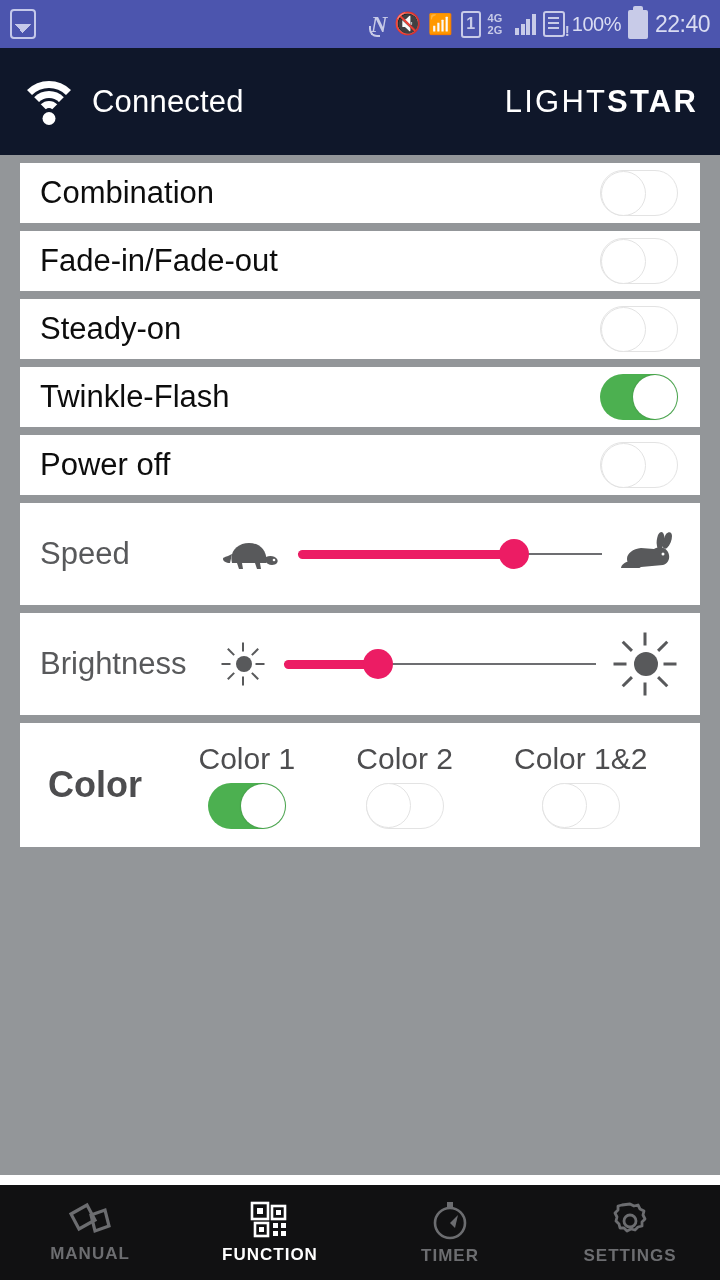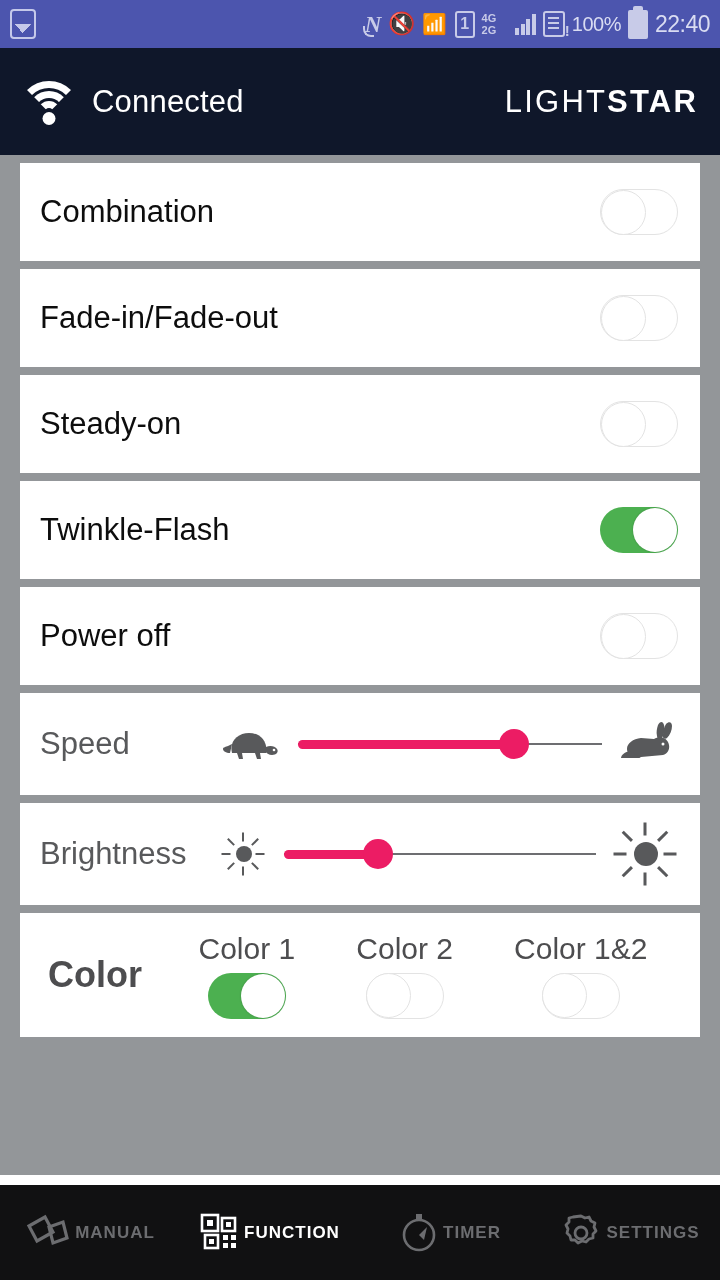--- a/index.html
+++ b/index.html
@@ -31,21 +31,21 @@
   .sb-ico { font-size:21px; line-height:1; color:#c8cbe8; font-weight:bold; }
   .nfc { font-family:"Liberation Serif", serif; font-style:italic; font-size:23px; position:relative; }
   .nfc::after{ content:""; position:absolute; left:-2px; bottom:-1px; width:9px; height:9px;
     border-left:2px solid #c8cbe8; border-bottom:2px solid #c8cbe8; border-radius:0 0 0 8px; }
   .mute { font-size:22px; }
   .wifi-sb { font-size:20px; }
   .sim1 {
     width:20px; height:27px; border:2.5px solid #c8cbe8; border-radius:3px;
     color:#c8cbe8; font-size:16px; font-weight:bold; text-align:center; line-height:22px;
   }
-  .sig-group { display:flex; align-items:center; gap:19px; }
+  .sig-group { display:flex; align-items:center; gap:13px; }
   .sig-labels { display:flex; flex-direction:column; font-size:11px; font-weight:bold; line-height:12px; color:#c8cbe8; }
   .bars { display:flex; align-items:flex-end; gap:1.5px; height:22px; }
   .bars i { width:4px; background:#c8cbe8; display:block; }
   .bars i:nth-child(1){height:7px;} .bars i:nth-child(2){height:11px;}
   .bars i:nth-child(3){height:16px;} .bars i:nth-child(4){height:21px;}
   .simcard {
     width:22px; height:26px; border:2.5px solid #c8cbe8; border-radius:3px; position:relative;
     background:repeating-linear-gradient(to bottom, #c8cbe8 0 2px, transparent 2px 5px) center/11px 14px no-repeat;
   }
   .simcard::after{ content:"!"; position:absolute; right:-7px; bottom:-4px; font-size:15px; font-weight:bold; color:#c8cbe8; }
@@ -76,21 +76,21 @@
   .logo { font-size:31px; letter-spacing:2.2px; color:#fff; }
   .logo .thin { font-weight:300; }
   .logo .bold { font-weight:bold; }
 
   
   .content { flex:1; background:#939699; padding:8px 20px 0 20px; overflow:hidden; }
   .card {
     background:#fff; width:100%; display:flex; align-items:center;
     justify-content:space-between; margin-bottom:8px; padding:0 22px 0 20px;
   }
-  .row-mode { height:98px; }
+  .row-mode { height:60px; }
   .row-label { font-size:31px; color:#0d0d0d; }
 
   
   .toggle { width:78px; height:46px; border-radius:23px; position:relative; flex:0 0 auto; }
   .toggle.off { background:#fff; border:1.5px solid #e3e3e3; }
   .toggle.off .knob {
     position:absolute; top:-0.5px; left:-0.5px; width:45px; height:45px; border-radius:50%;
     background:#fff; border:1.5px solid #e3e3e3;
   }
   .toggle.on { background:#4cb050; }
@@ -131,21 +131,21 @@
   .color-opts { display:flex; flex:1; justify-content:space-around; align-items:flex-start; padding-left:26px; }
   .color-opt { display:flex; flex-direction:column; align-items:center; gap:7px; }
   .color-opt-label { font-size:30px; color:#4d4d4f; }
 
   
   .navspacer { flex:0 0 10px; background:#fff; }
   .bottomnav {
     flex:0 0 95px; background:#111112; display:flex; align-items:center;
   }
   .navitem {
-    flex:1; display:flex; flex-direction:row; align-items:center; justify-content:center; gap:4px;
+    flex:1; display:flex; flex-direction:column; align-items:center; justify-content:center; gap:4px;
   }
   .navlabel { font-size:17px; font-weight:bold; letter-spacing:1px; }
   .navitem.inactive { color:#6c6d70; }
   .navitem.inactive svg { fill:#6c6d70; stroke:#6c6d70; }
   .navitem.active { color:#ffffff; }
   .navitem.active svg { fill:#ffffff; stroke:#ffffff; }
 </style>
 </head>
 <body>
 

